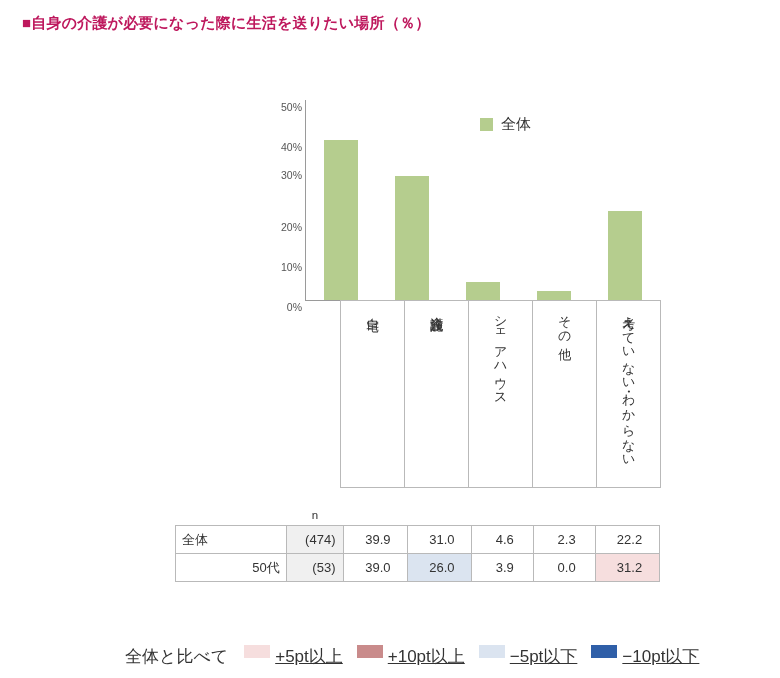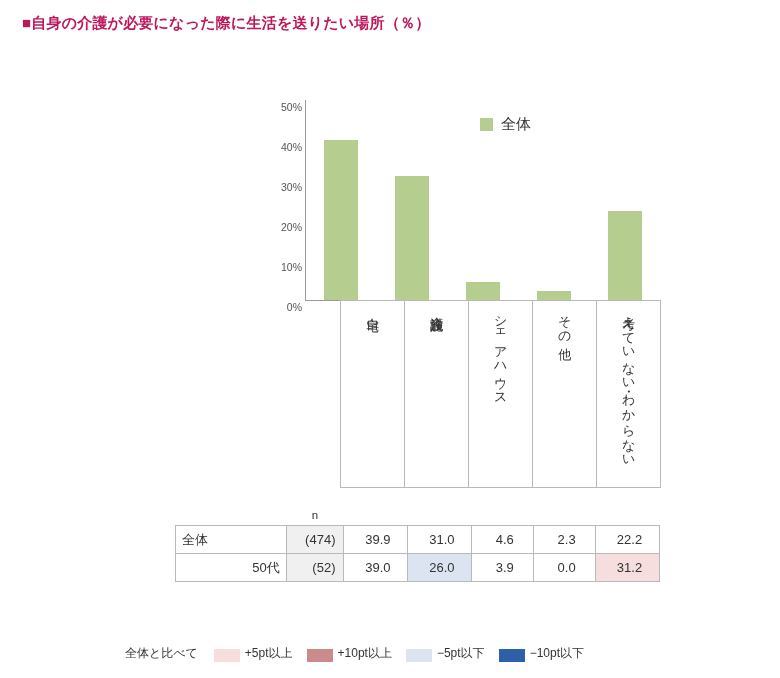--- a/index.html
+++ b/index.html
@@ -134,37 +134,37 @@
   }
   .hl-pink-light{background:#f6dede !important;margin-left:24px;}
   .hl-blue-light{background:#dbe4f0 !important;}
   .hl-blue{background:#3c6fb5 !important;color:#ffffff !important;}
 
   
   .foot{
     position:absolute;
     left:125px;top:645px;
     display:flex;align-items:center;
-    font-size:12px;color:#333;
+    font-size:17px;color:#333;
   }
   .foot .ftxt{margin-right:16px;}
-  .foot .fitem{display:flex;align-items:flex-end;margin-right:14px;}
+  .foot .fitem{display:flex;align-items:flex-start;margin-right:14px;text-decoration:underline;}
   .foot .fsw{width:26px;height:13px;display:block;margin-right:5px;}
 </style>
 </head>
 <body>
 
 <div class="title">■自身の介護が必要になった際に生活を送りたい場所（％）</div>
 
 <div class="plot-wrap">
   <div class="y-axis-labels">
       <div style="top: 200px;">0%</div>
       <div style="top: 160px;">10%</div>
       <div style="top: 120px;">20%</div>
-      <div style="top: 80px;">30%</div>
+      <div style="top: 68px;">30%</div>
       <div style="top: 40px;">40%</div>
       <div style="top: 0px;">50%</div>
     </div>
   <div class="axis-line-y"></div>
   <div class="axis-line-x"></div>
   <div class="bars">
       <div class="barcell">
         <div class="bar" style="height: 159.6px; background: rgb(181, 205, 142);"></div>
       </div>
       <div class="barcell">
@@ -222,21 +222,21 @@
         <td class="n-col">(474)</td>
         <td class="val ">39.9</td>
         <td class="val ">31.0</td>
         <td class="val ">4.6</td>
         <td class="val ">2.3</td>
         <td class="val ">22.2</td>
       </tr>
       <tr>
         <td class="label-main"></td>
         <td class="label-sub">50代</td>
-        <td class="n-col">(52)</td>
+        <td class="n-col">(53)</td>
         <td class="val ">39.0</td>
         <td class="val hl-blue-light">26.0</td>
         <td class="val ">3.9</td>
         <td class="val ">0.0</td>
         <td class="val hl-pink-light">31.2</td>
       </tr>
     </tbody>
 </table>
 
 <div class="foot">

